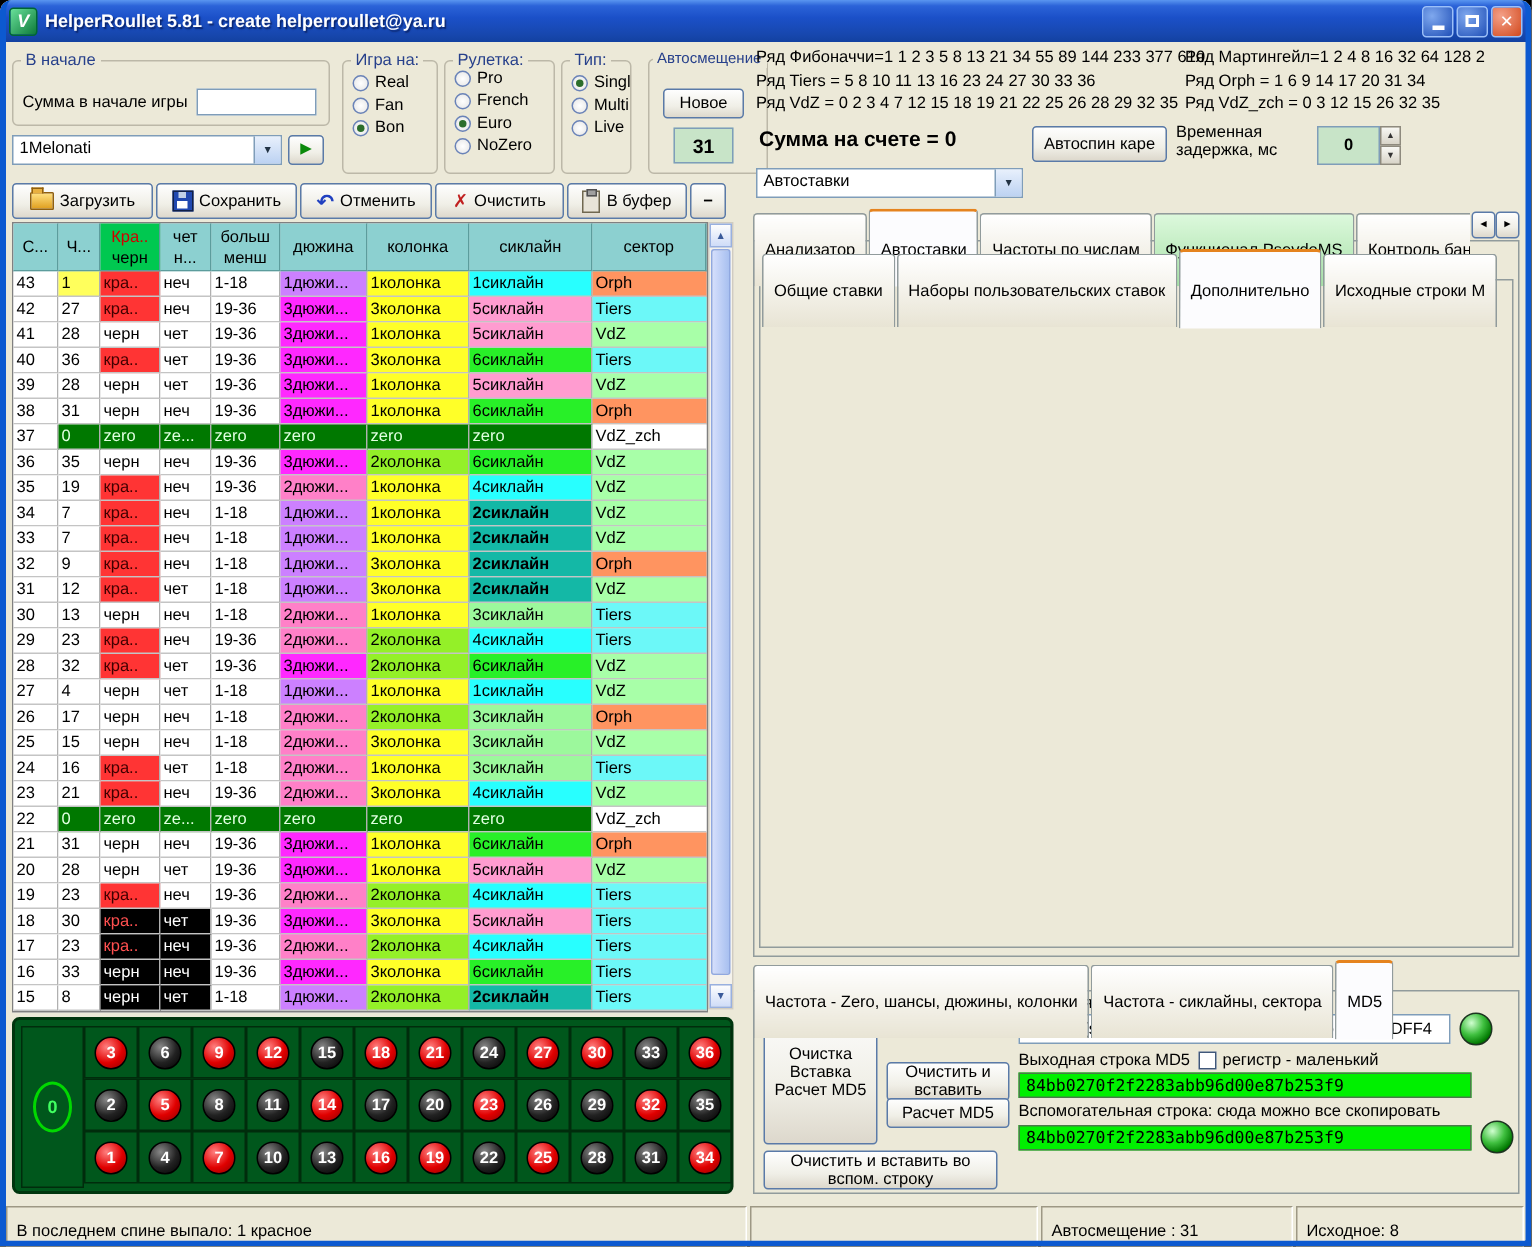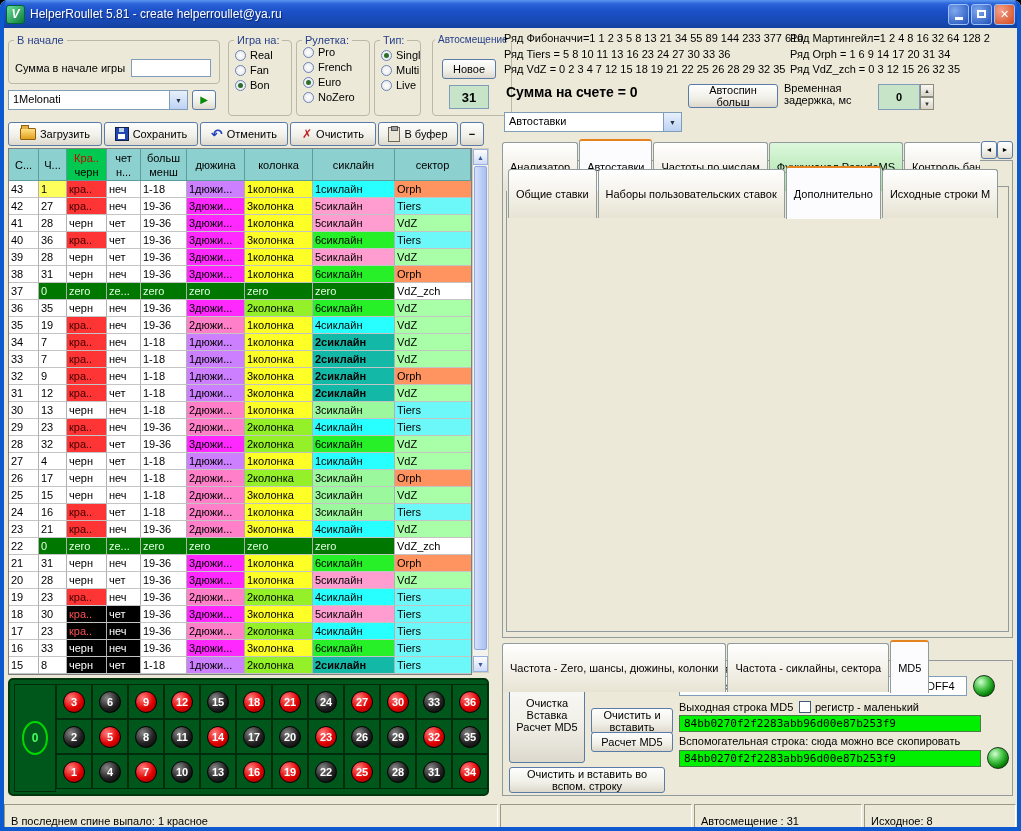--- a/index.html
+++ b/index.html
@@ -5,21 +5,21 @@
   html,body{margin:0;padding:0;width:1021px;height:831px;overflow:hidden;
     font-family:"Liberation Sans","DejaVu Sans",sans-serif;font-size:11px;background:#000;}
   #screen{position:relative;width:1021px;height:831px;background:#ece9d8;overflow:hidden;border-radius:8px 8px 0 0;}
   #frame{position:absolute;inset:0;border:4px solid #0c59d0;border-top:none;border-radius:8px 8px 0 0;pointer-events:none;z-index:60;}
   
   #titlebar{position:absolute;left:0;top:0;width:100%;height:28px;z-index:55;
     background:linear-gradient(180deg,#5a96f0 0%,#2b63d8 14%,#1b50c8 42%,#1747ae 82%,#1341a0 100%);
     display:flex;align-items:center;padding:0 6px;box-sizing:border-box;border-radius:8px 8px 0 0;}
   #app-icon{width:17px;height:17px;border-radius:3px;background:linear-gradient(135deg,#69e09a,#0e7a3a);
     color:#fff;font-weight:bold;font-style:italic;display:flex;align-items:center;justify-content:center;font-size:12px;margin-right:5px;border:1px solid #063;}
-  #title-text{color:#fff;font-weight:normal;font-size:12px;text-shadow:1px 1px 1px #0a246a;flex:1;}
+  #title-text{color:#fff;font-weight:bold;font-size:12px;text-shadow:1px 1px 1px #0a246a;flex:1;}
   .wbtn{width:21px;height:21px;border-radius:3px;border:1px solid #9cc0f8;margin-left:2px;color:#fff;
     display:flex;align-items:center;justify-content:center;font-size:11px;font-weight:bold;box-sizing:border-box;}
   .wbtn.mn,.wbtn.mx{background:radial-gradient(circle at 30% 30%,#7fa8ee,#2050b8);}
   .wbtn.cl{background:radial-gradient(circle at 30% 30%,#f4a088,#d2491d);}
   .wbtn.mn i{display:block;width:8px;height:3px;background:#fff;margin-top:9px;}
   .wbtn.mx i{display:block;width:9px;height:8px;border:2px solid #fff;box-sizing:border-box;}
   
   fieldset{position:absolute;border:1px solid #bcb8a8;border-radius:4px;padding:0;margin:0;box-sizing:border-box;}
   legend{font-size:11px;color:#27408b;padding:0 3px;margin-left:5px;}
   .radio-row{display:flex;align-items:center;gap:4px;padding:3px 0 0 6px;}
@@ -713,21 +713,21 @@
       <div class="info-line">Ряд Фибоначчи=1 1 2 3 5 8 13 21 34 55 89 144 233 377 610</div>
       <div class="info-line">Ряд Tiers = 5 8 10 11 13 16 23 24 27 30 33 36</div>
       <div class="info-line">Ряд VdZ = 0 2 3 4 7 12 15 18 19 21 22 25 26 28 29 32 35</div>
     </div>
   <div class="info-col" style="left:790px;top:31px;" id="series-col2">
       <div class="info-line">Ряд Мартингейл=1 2 4 8 16 32 64 128 2</div>
       <div class="info-line">Ряд Orph = 1 6 9 14 17 20 31 34</div>
       <div class="info-line">Ряд VdZ_zch = 0 3 12 15 26 32 35</div>
     </div>
   <div id="sum-text">Сумма на счете = 0</div>
-  <button class="btn" style="position:absolute;left:688px;top:84px;width:90px;height:24px;">Автоспин больш</button>
+  <button class="btn" style="position:absolute;left:688px;top:84px;width:90px;height:24px;">Автоспин каре</button>
   <div id="delay-label">Временная задержка, мс</div>
   <div class="spinner" style="left:878px;top:84px;height:26px;">
     <div class="gval" style="width:42px;">0</div>
     <div class="spin-btns">
       <div class="sbtn">▲</div>
       <div class="sbtn">▼</div>
     </div>
   </div>
   <div class="combo" style="left:504px;top:112px;width:178px;height:20px;">
     <span class="combo-text">Автоставки</span>

